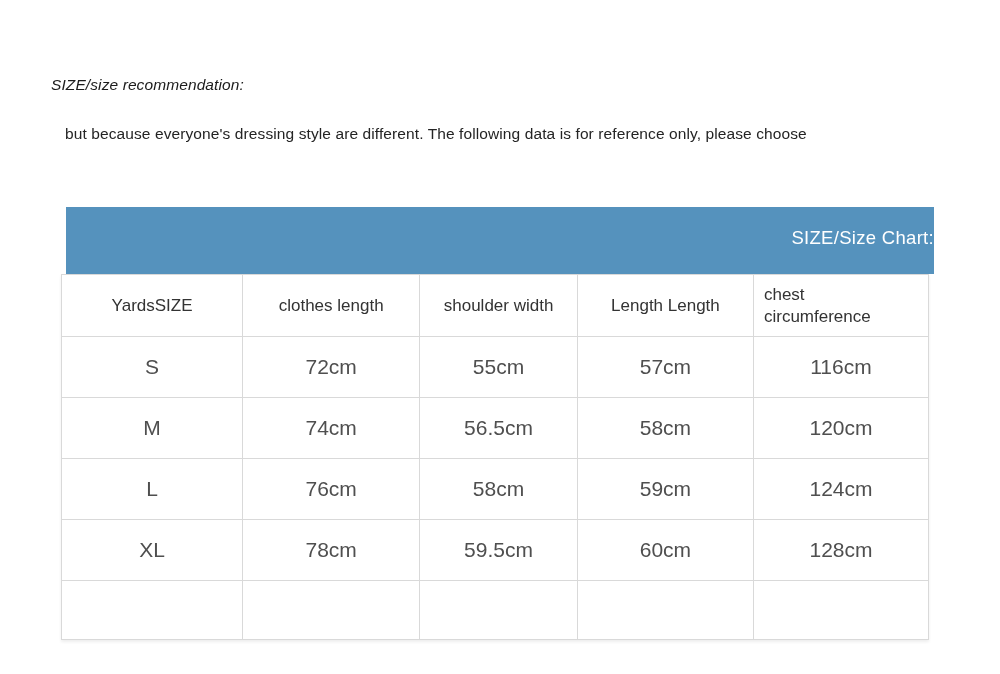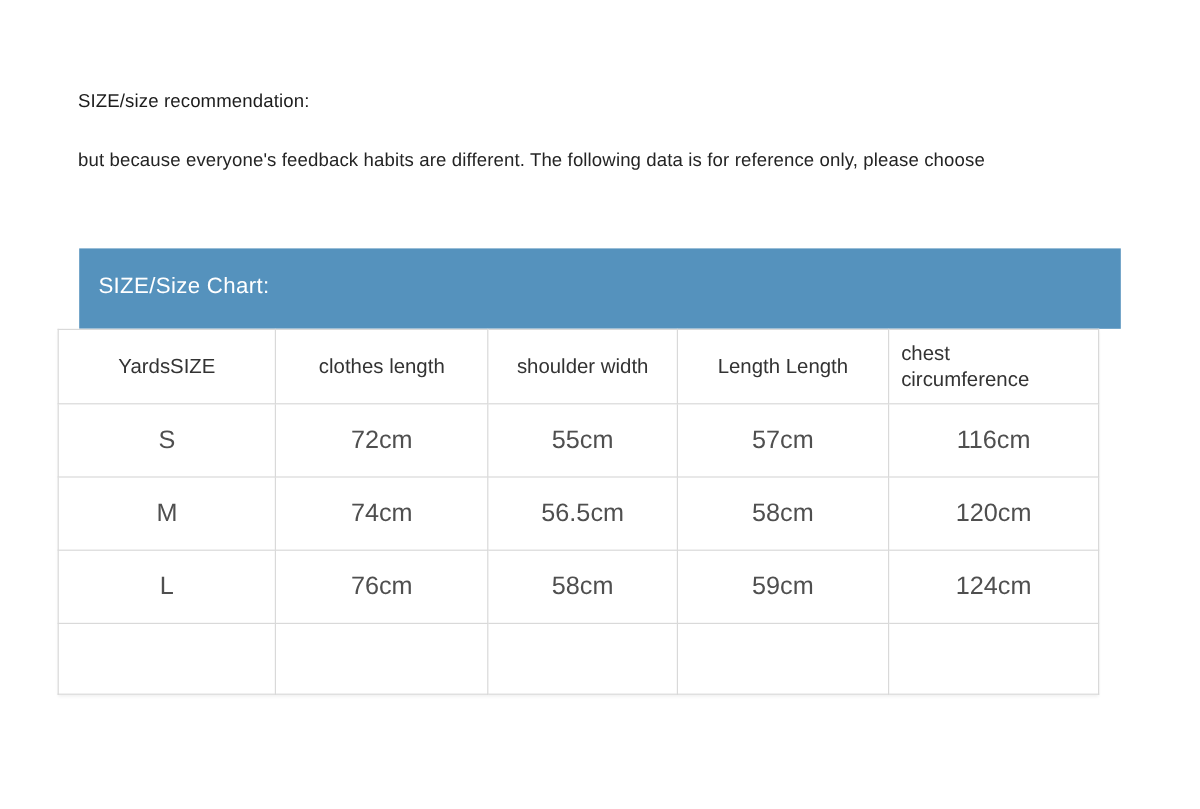--- a/index.html
+++ b/index.html
@@ -10,25 +10,26 @@
   }
   .page {
     position: relative;
     width: 1000px;
     height: 674px;
     background: #ffffff;
     overflow: hidden;
   }
   .heading {
     position: absolute;
-    left: 65px;
+    left: 51px;
     top: 76px;
     font-size: 15.5px;
     color: #1c1c1c;
     letter-spacing: 0.1px;
+    font-style: italic;
   }
   .intro {
     position: absolute;
     left: 65px;
     top: 125px;
     width: 880px;
     font-size: 15.5px;
     line-height: 17.4px;
     color: #242424;
     letter-spacing: 0.1px;
@@ -46,21 +47,21 @@
   }
   .chart-title-bar .bar-label {
     color: #ffffff;
     font-size: 18.5px;
     padding-left: 16px;
     margin-top: -6px;
     letter-spacing: 0.3px;
   }
   table.size-table {
     position: absolute;
-    left: 48px;
+    left: 61px;
     top: 274px;
     width: 868px;
     border-collapse: collapse;
     table-layout: fixed;
     background: #ffffff;
     box-shadow: 0 2px 3px rgba(0,0,0,0.07);
   }
   table.size-table th, table.size-table td {
     border: 1px solid #d9d9d9;
     box-sizing: border-box;
@@ -97,24 +98,24 @@
   .c5 { width: 172px; }
 </style>
 </head>
 <body>
 
 <div class="page">
 
   <div class="heading">SIZE/size recommendation:</div>
 
   <div class="intro">
-    <div>but because everyone's feedback habits are different. The following data is for reference only, please choose</div>
+    <div>but because everyone's dressing style are different. The following data is for reference only, please choose</div>
   </div>
 
-  <div class="chart-title-bar" style="background-color: rgb(85, 146, 189);">
+  <div class="chart-title-bar" style="background-color: rgb(85, 146, 189); justify-content: flex-end;">
     <div class="bar-label">SIZE/Size Chart:</div>
   </div>
 
   <table class="size-table">
     <thead>
       <tr>
         <th class="c1">YardsSIZE</th>
         <th class="c2">clothes length</th>
         <th class="c3">shoulder width</th>
         <th class="c4">Length Length</th>
@@ -136,20 +137,27 @@
         <td>58cm</td>
         <td>120cm</td>
       </tr>
       <tr>
         <td>L</td>
         <td>76cm</td>
         <td>58cm</td>
         <td>59cm</td>
         <td>124cm</td>
       </tr>
+      <tr>
+        <td>XL</td>
+        <td>78cm</td>
+        <td>59.5cm</td>
+        <td>60cm</td>
+        <td>128cm</td>
+      </tr>
       <tr class="empty-row">
         <td></td>
         <td></td>
         <td></td>
         <td></td>
         <td></td>
       </tr>
     </tbody>
   </table>
 

